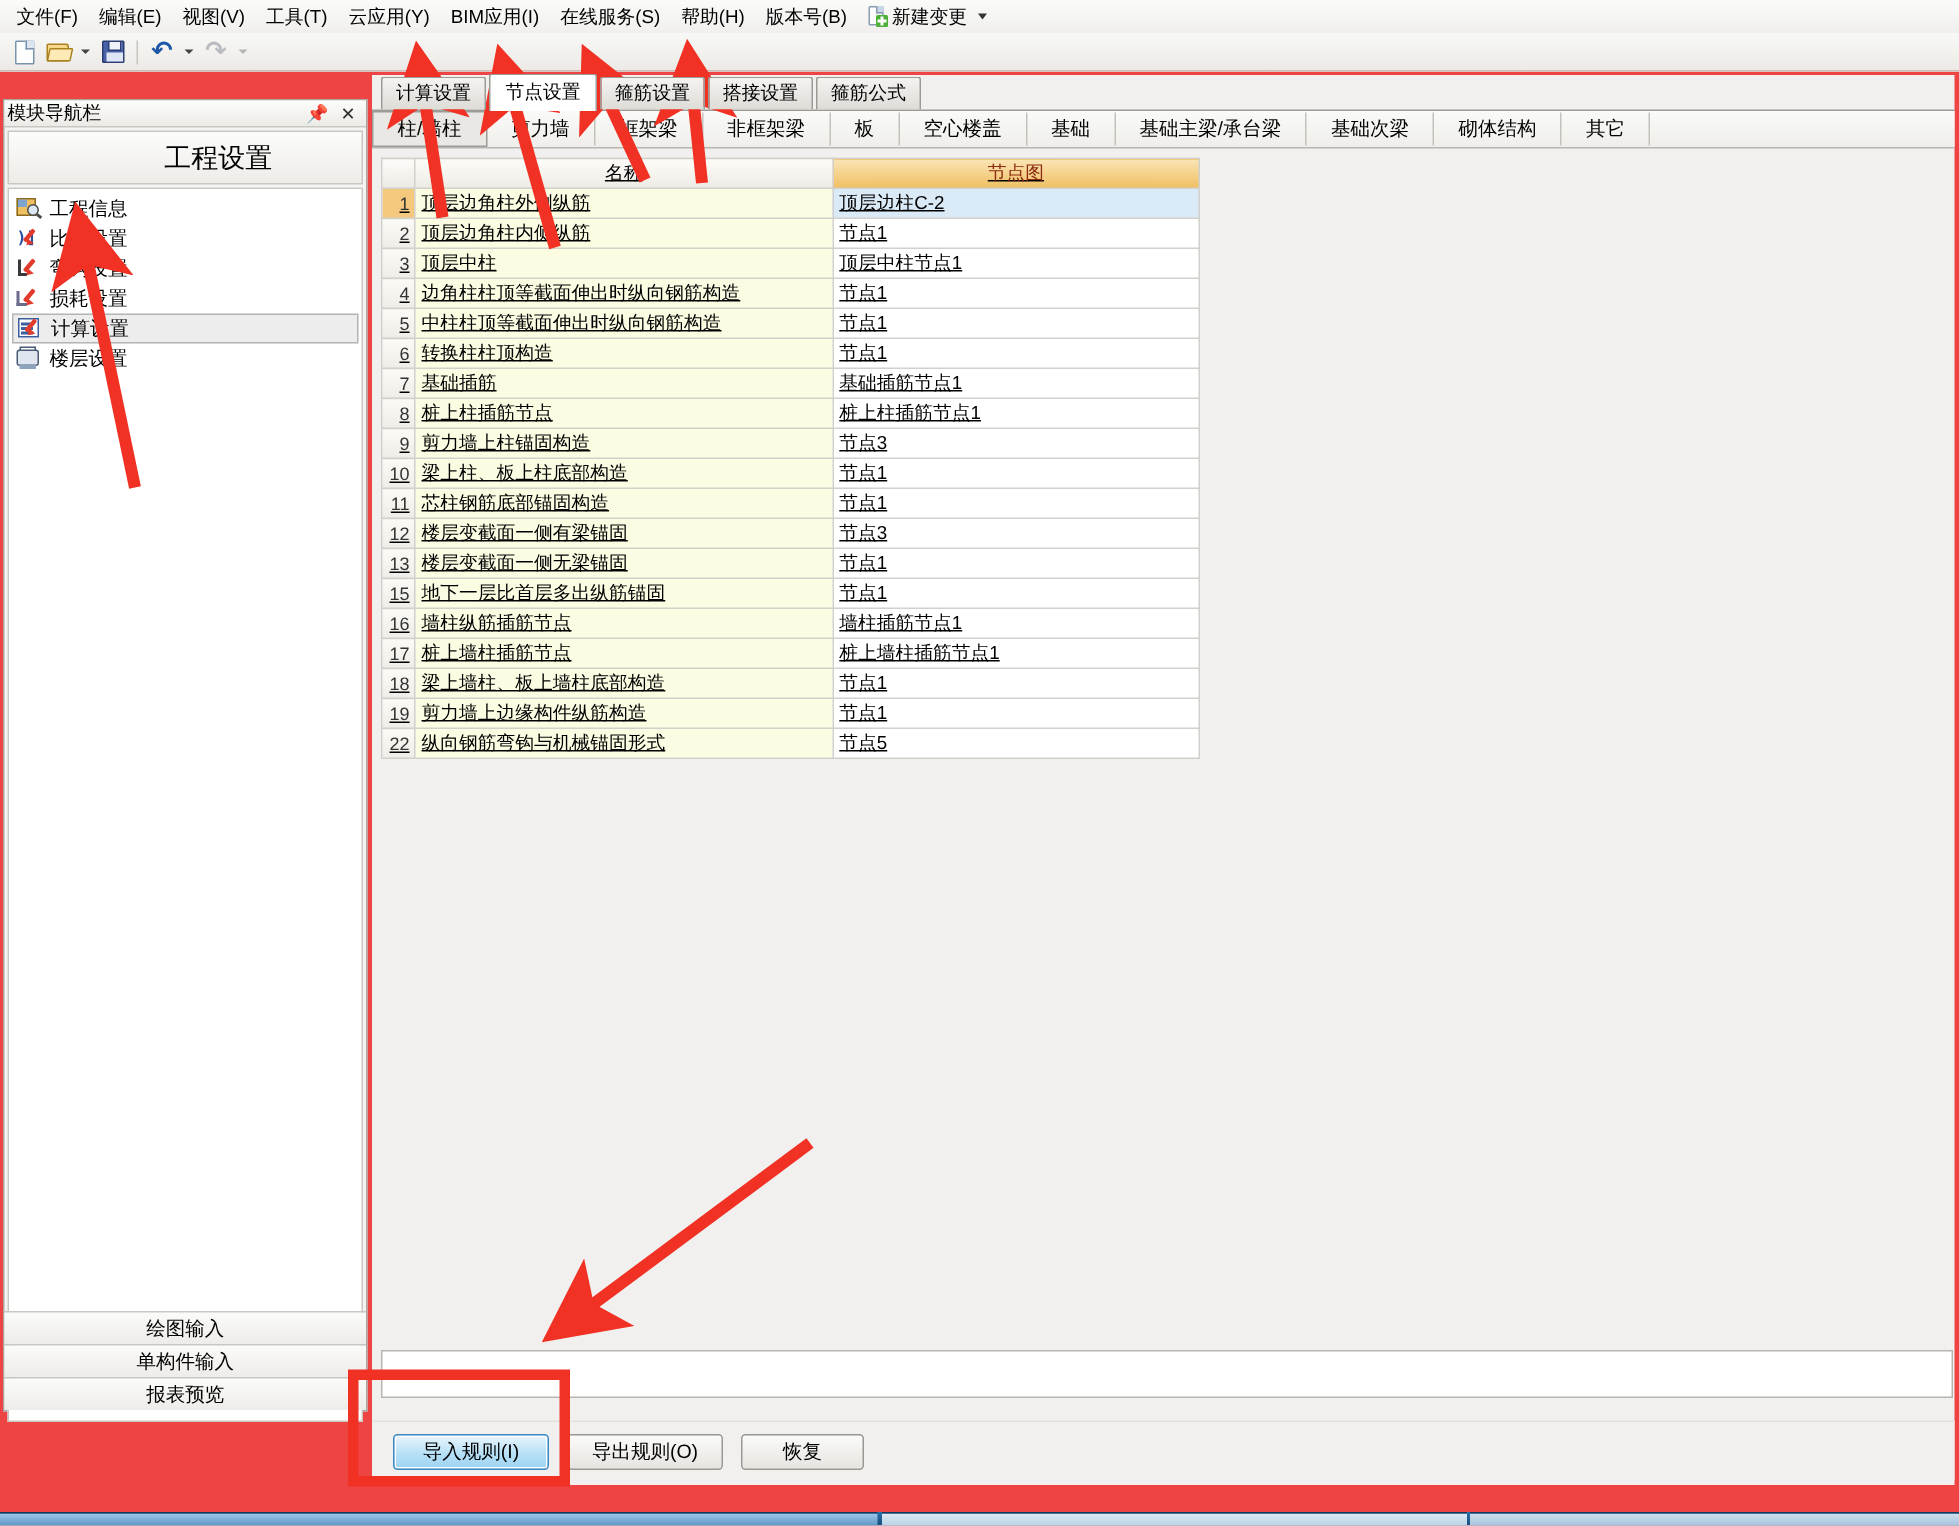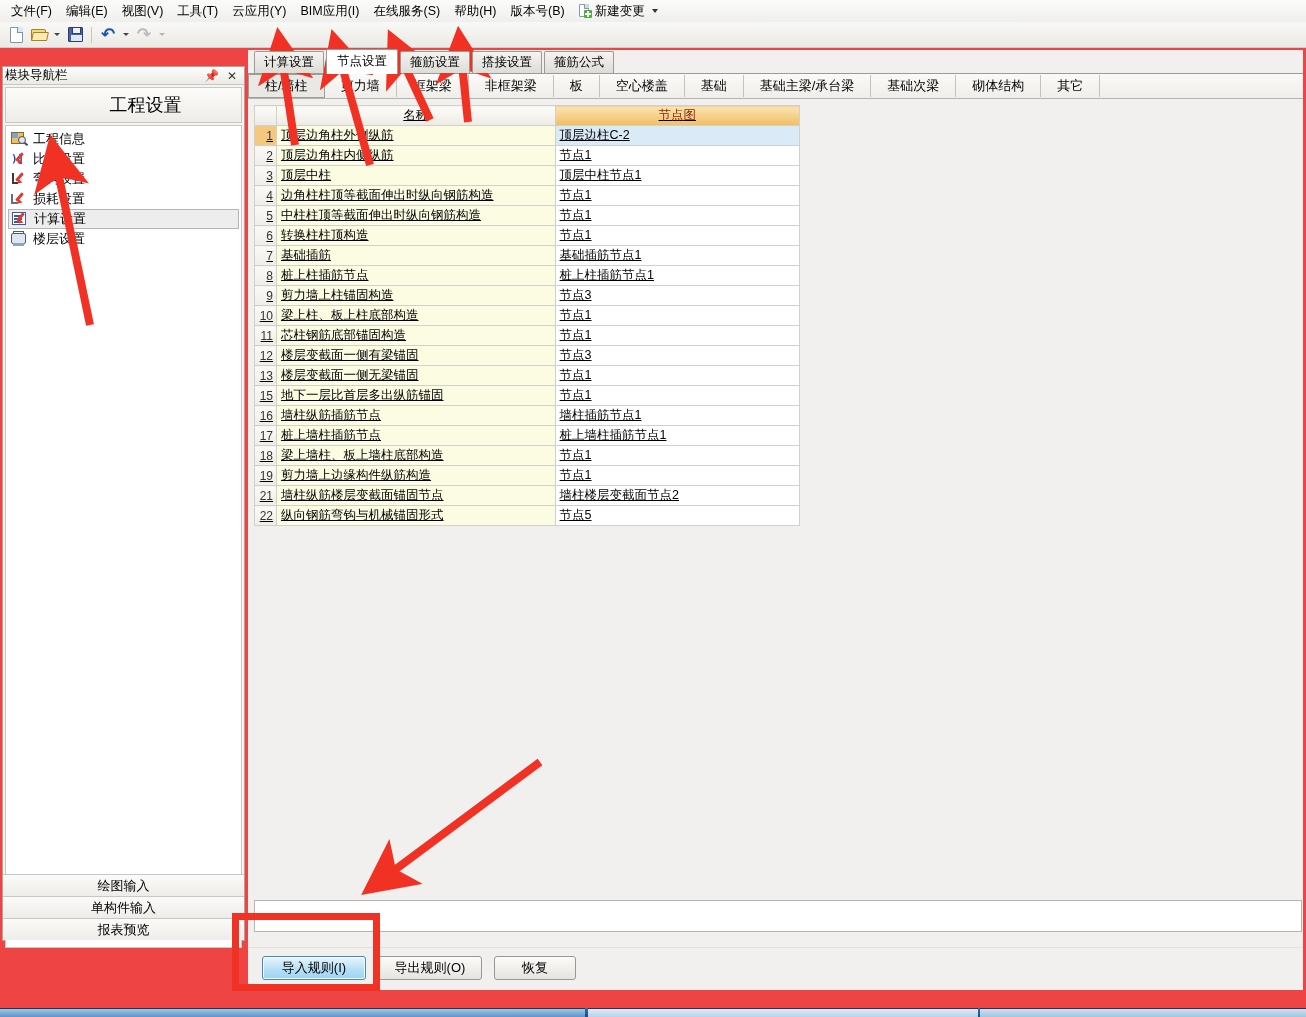--- a/index.html
+++ b/index.html
@@ -467,25 +467,20 @@
               <td class="rn">18</td>
               <td class="name">梁上墙柱、板上墙柱底部构造</td>
               <td class="node">节点1</td>
             </tr>
             <tr>
               <td class="rn">19</td>
               <td class="name">剪力墙上边缘构件纵筋构造</td>
               <td class="node">节点1</td>
             </tr>
             <tr>
-              <td class="rn">21</td>
-              <td class="name">墙柱纵筋楼层变截面锚固节点</td>
-              <td class="node">墙柱楼层变截面节点2</td>
-            </tr>
-            <tr>
               <td class="rn">22</td>
               <td class="name">纵向钢筋弯钩与机械锚固形式</td>
               <td class="node">节点5</td>
             </tr>
           </tbody>
       </table>
     </div>
 
   </div>
 

